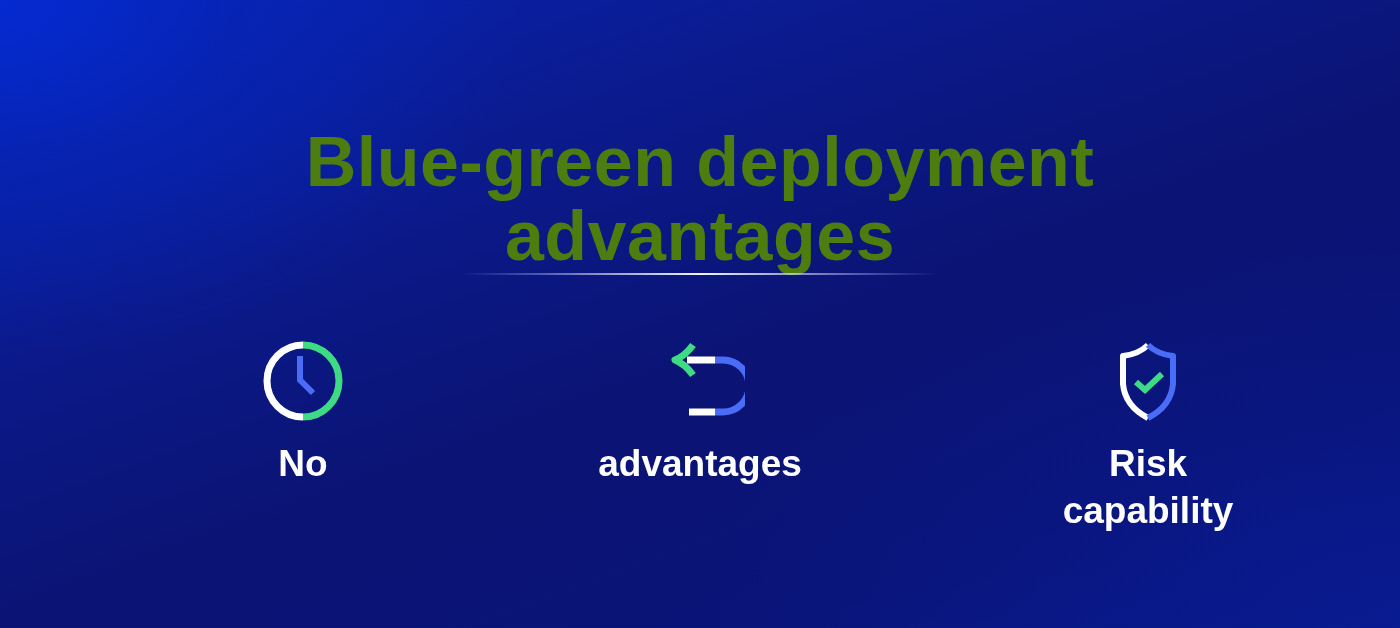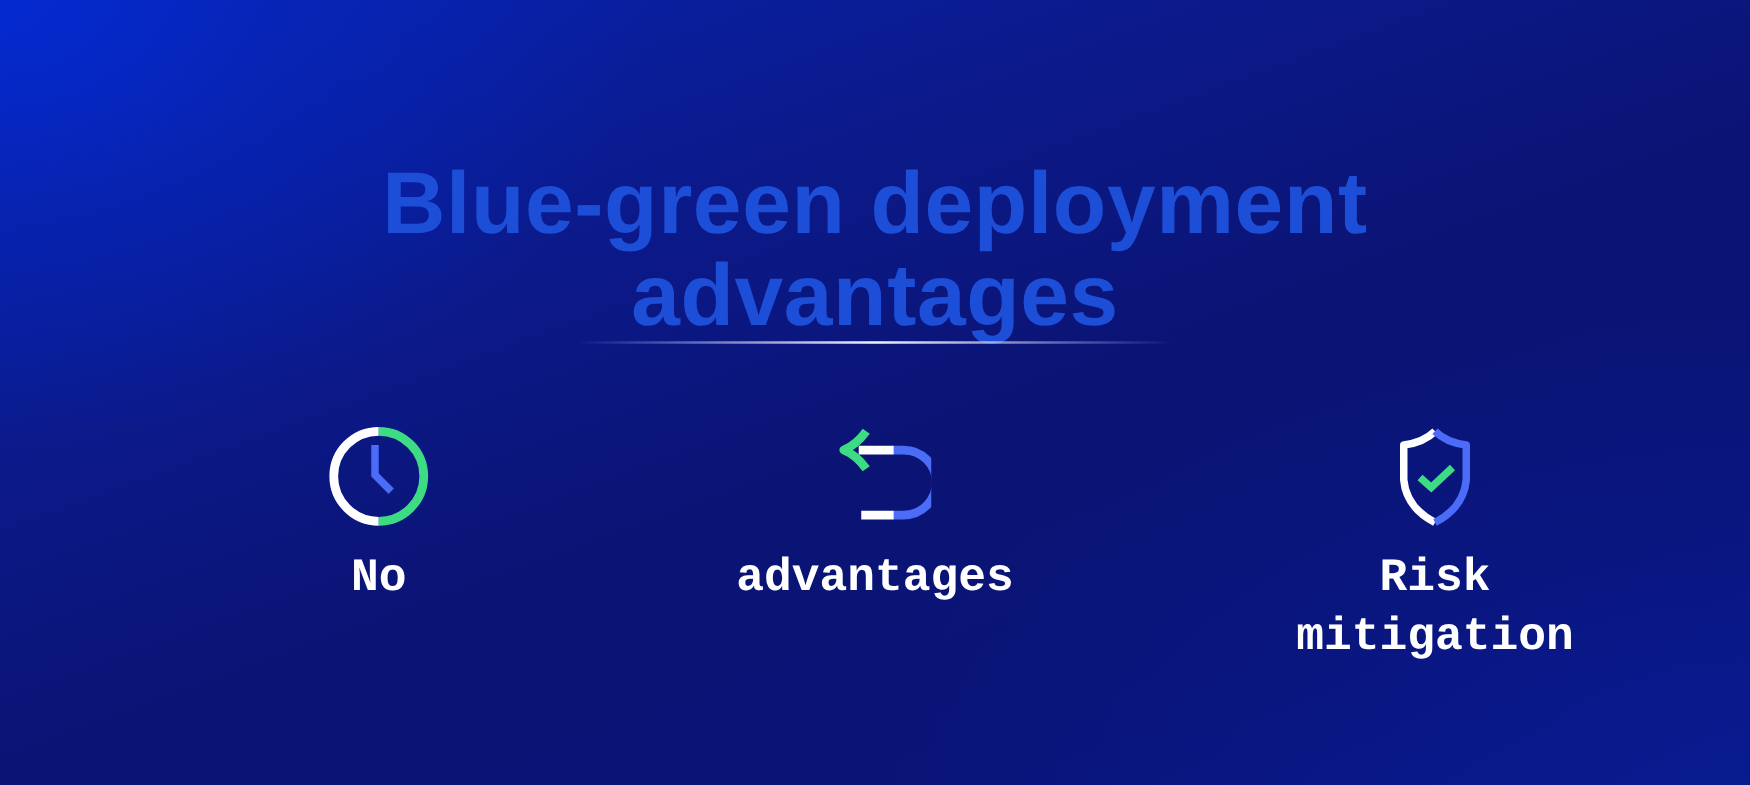--- a/index.html
+++ b/index.html
@@ -25,21 +25,21 @@
     .title {
       position: absolute;
       top: 78px;
       left: 0;
       width: 1400px;
       text-align: center;
       font-weight: 700;
       font-size: 70px;
       line-height: 74px;
       letter-spacing: 0.5px;
-      color: #1d4ed8;
+      color: #4d7c0f;
     }
     .title span {
       display: block;
     }
     .divider {
       position: absolute;
       top: 273px;
       left: 462px;
       width: 476px;
       height: 2px;
@@ -64,21 +64,20 @@
     }
     .feature .label {
       margin-top: 14px;
       font-weight: 700;
       font-size: 37px;
       line-height: 47px;
       color: #ffffff;
     }
     .feature .label span {
       display: block;
-      font-family: Liberation Mono, monospace;
     }
     #feat-0 { left: 153px; }
     #feat-1 { left: 550px; }
     #feat-2 { left: 998px; }
   </style>
 </head>
 <body>
 
 <div class="canvas">
 
@@ -123,17 +122,17 @@
     <svg class="icon" viewBox="0 0 90 90">
 
       <path d="M45 9 Q36 18 20 20 L20 48 Q22 70 45 82" fill="none" stroke="#ffffff" stroke-width="6" stroke-linejoin="round"></path>
 
       <path d="M45 9 Q54 18 70 20 L70 48 Q68 70 45 82" fill="none" stroke="#4a6cf7" stroke-width="6" stroke-linejoin="round"></path>
 
       <path d="M33 46 L42 54 L59 38" fill="none" stroke="#3ddc84" stroke-width="6" stroke-linejoin="miter"></path>
     </svg>
     <div class="label">
       <span>Risk</span>
-      <span>mitigation</span>
+      <span>capability</span>
     </div>
   </div>
 
 </div>
 
 </body></html>

